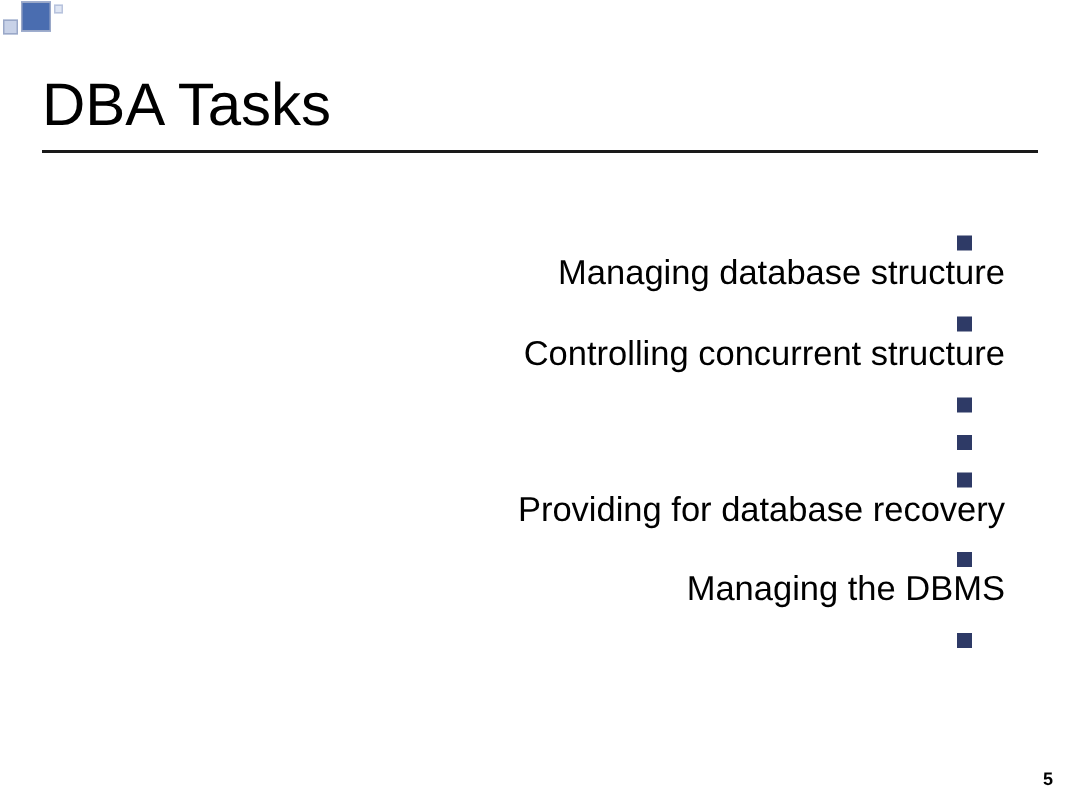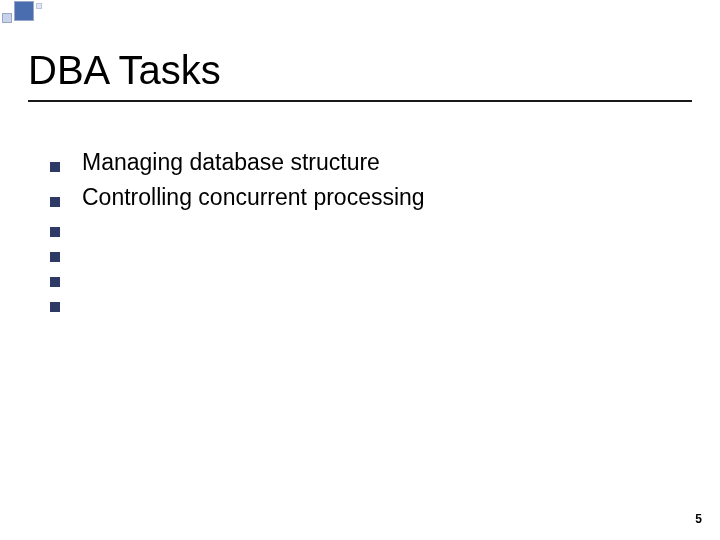--- a/index.html
+++ b/index.html
@@ -53,22 +53,23 @@
     border-top: 2px solid #1a1a1a;
   }
   .bullets {
     position: absolute;
     left: 50px;
     top: 148px;
     width: 620px;
   }
   .bullet-row {
     display: flex;
-    align-items: center;
+    align-items: flex-end;
     margin-bottom: 6px;
+    flex-direction: column;
   }
   .bullet-glyph {
     width: 10px; height: 10px;
     background: #2e3a66;
     margin-top: 9px;
     margin-right: 22px;
     flex-shrink: 0;
   }
   .bullet-text {
     font-size: 23px;
@@ -96,29 +97,34 @@
 <h1 class="title">DBA Tasks</h1>
 <div class="title-rule"></div>
 
 <div class="bullets">
   <div class="bullet-row">
     <div class="bullet-glyph"></div>
     <div class="bullet-text">Managing database structure</div>
   </div>
   <div class="bullet-row">
     <div class="bullet-glyph"></div>
-    <div class="bullet-text">Controlling concurrent processing</div>
+    <div class="bullet-text">Controlling concurrent structure</div>
   </div>
   <div class="bullet-row">
     <div class="bullet-glyph"></div>
   </div>
   <div class="bullet-row">
     <div class="bullet-glyph"></div>
   </div>
   <div class="bullet-row">
     <div class="bullet-glyph"></div>
+    <div class="bullet-text">Providing for database recovery</div>
+  </div>
+  <div class="bullet-row">
+    <div class="bullet-glyph"></div>
+    <div class="bullet-text">Managing the DBMS</div>
   </div>
   <div class="bullet-row">
     <div class="bullet-glyph"></div>
   </div>
 </div>
 
 <div class="page-num">5</div>
 
 </body></html>

